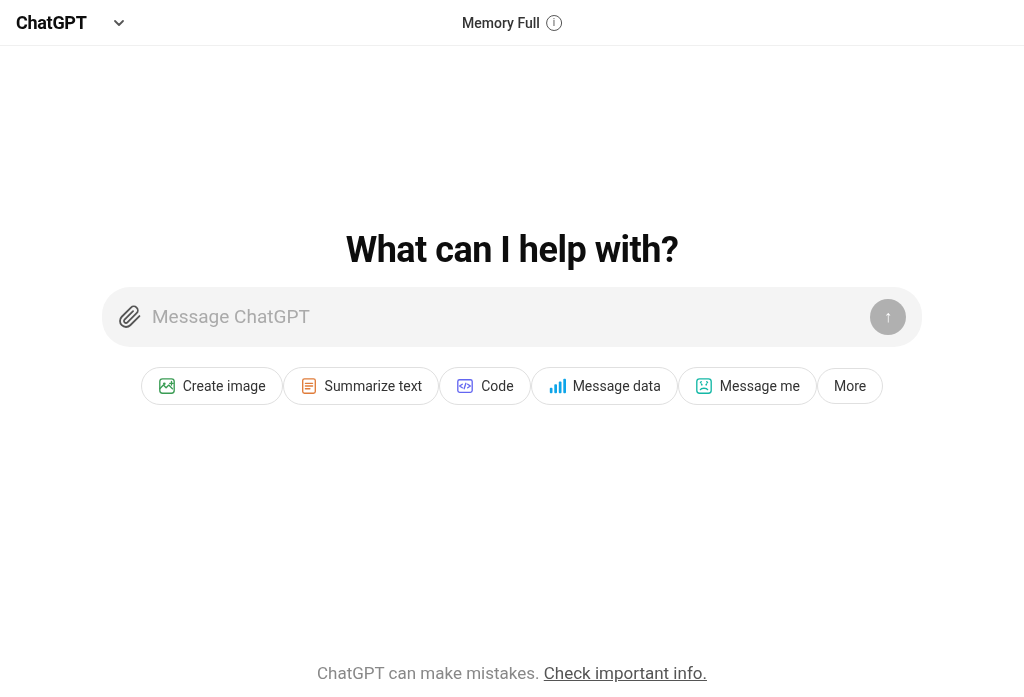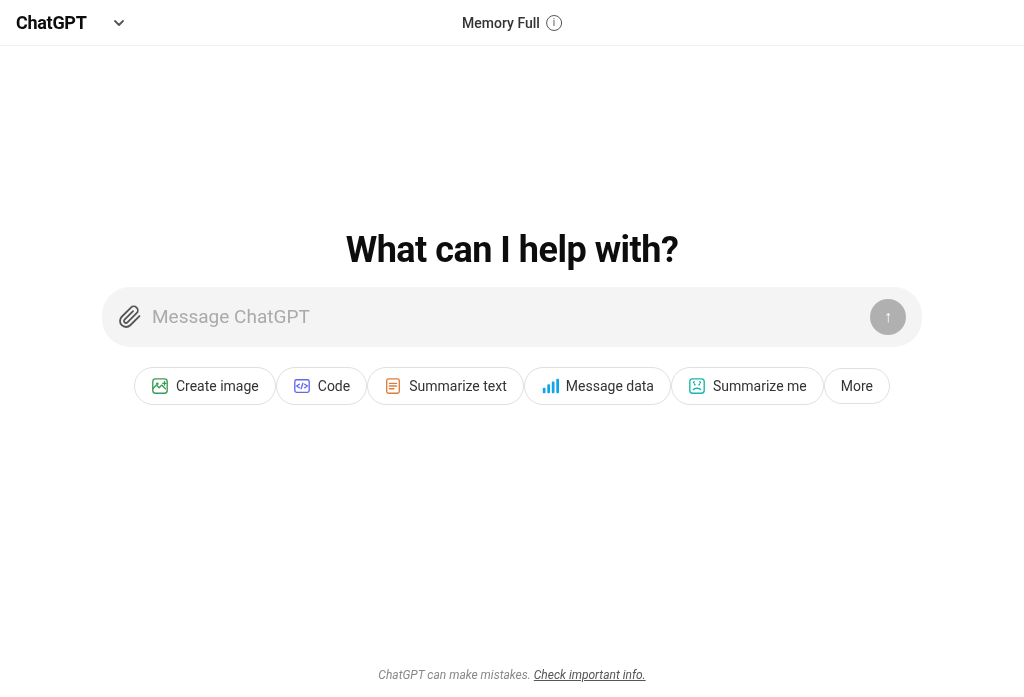--- a/index.html
+++ b/index.html
@@ -198,23 +198,22 @@
     
     .footer {
       position: absolute;
       bottom: 14px;
       left: 0;
       right: 0;
       text-align: center;
     }
 
     .footer-text {
-      font-size: 12px;
+      font-size: 17px;
       color: #888;
-      font-style: italic;
     }
 
     .footer-link {
       color: #555;
       text-decoration: underline;
       cursor: pointer;
     }
 
     
     .icon-create-image { color: #3a9c54; }
@@ -264,56 +263,56 @@
       <svg class="action-btn-icon icon-create-image" viewBox="0 0 20 20" fill="none" xmlns="http://www.w3.org/2000/svg">
         <rect x="2" y="2" width="16" height="16" rx="3" stroke="#3a9c54" stroke-width="1.5"></rect>
         <circle cx="7" cy="7.5" r="1.5" fill="#3a9c54"></circle>
         <path d="M2 13l4-4 3 3 3-3 4 4" stroke="#3a9c54" stroke-width="1.5" stroke-linecap="round" stroke-linejoin="round"></path>
         <path d="M15 5v4M13 7h4" stroke="#3a9c54" stroke-width="1.5" stroke-linecap="round"></path>
       </svg>
       <span>Create image</span>
     </button>
 
     <button class="action-btn">
-      <svg class="action-btn-icon icon-code" viewBox="0 0 20 20" fill="none" xmlns="http://www.w3.org/2000/svg">
-        <rect x="2" y="3" width="16" height="14" rx="2" stroke="#6366f1" stroke-width="1.5"></rect>
-        <path d="M7 8l-3 2 3 2M13 8l3 2-3 2M11 7l-2 6" stroke="#6366f1" stroke-width="1.5" stroke-linecap="round" stroke-linejoin="round"></path>
-      </svg>
-      <span>Code</span>
-    </button>
-
-    <button class="action-btn">
       <svg class="action-btn-icon icon-summarize" viewBox="0 0 20 20" fill="none" xmlns="http://www.w3.org/2000/svg">
         <rect x="3" y="2" width="14" height="16" rx="2" stroke="#e07c3a" stroke-width="1.5"></rect>
         <line x1="6" y1="7" x2="14" y2="7" stroke="#e07c3a" stroke-width="1.5" stroke-linecap="round"></line>
         <line x1="6" y1="10" x2="14" y2="10" stroke="#e07c3a" stroke-width="1.5" stroke-linecap="round"></line>
         <line x1="6" y1="13" x2="11" y2="13" stroke="#e07c3a" stroke-width="1.5" stroke-linecap="round"></line>
       </svg>
       <span>Summarize text</span>
+    </button>
+
+    <button class="action-btn">
+      <svg class="action-btn-icon icon-code" viewBox="0 0 20 20" fill="none" xmlns="http://www.w3.org/2000/svg">
+        <rect x="2" y="3" width="16" height="14" rx="2" stroke="#6366f1" stroke-width="1.5"></rect>
+        <path d="M7 8l-3 2 3 2M13 8l3 2-3 2M11 7l-2 6" stroke="#6366f1" stroke-width="1.5" stroke-linecap="round" stroke-linejoin="round"></path>
+      </svg>
+      <span>Code</span>
     </button>
 
     <button class="action-btn">
       <svg class="action-btn-icon icon-analyze" viewBox="0 0 20 20" fill="none" xmlns="http://www.w3.org/2000/svg">
         <rect x="2" y="12" width="3" height="6" rx="1" fill="#0ea5e9"></rect>
         <rect x="7" y="8" width="3" height="10" rx="1" fill="#0ea5e9"></rect>
         <rect x="12" y="5" width="3" height="13" rx="1" fill="#0ea5e9"></rect>
         <rect x="17" y="2" width="3" height="16" rx="1" fill="#0ea5e9"></rect>
       </svg>
       <span>Message data</span>
     </button>
 
     <button class="action-btn">
       <svg class="action-btn-icon icon-surprise" viewBox="0 0 20 20" fill="none" xmlns="http://www.w3.org/2000/svg">
         <rect x="2" y="2" width="16" height="16" rx="3" stroke="#14b8a6" stroke-width="1.5"></rect>
         <path d="M6 14c1-2 7-2 8 0" stroke="#14b8a6" stroke-width="1.5" stroke-linecap="round"></path>
         <circle cx="7.5" cy="8.5" r="1" fill="#14b8a6"></circle>
         <circle cx="12.5" cy="8.5" r="1" fill="#14b8a6"></circle>
         <path d="M13 5l1 1-1 1M7 5L6 6l1 1" stroke="#14b8a6" stroke-width="1.2" stroke-linecap="round"></path>
       </svg>
-      <span>Summarize me</span>
+      <span>Message me</span>
     </button>
 
     <button class="more-btn">
       <span>More</span>
     </button>
 
   </div>
 </div>
 
 <div class="footer">

